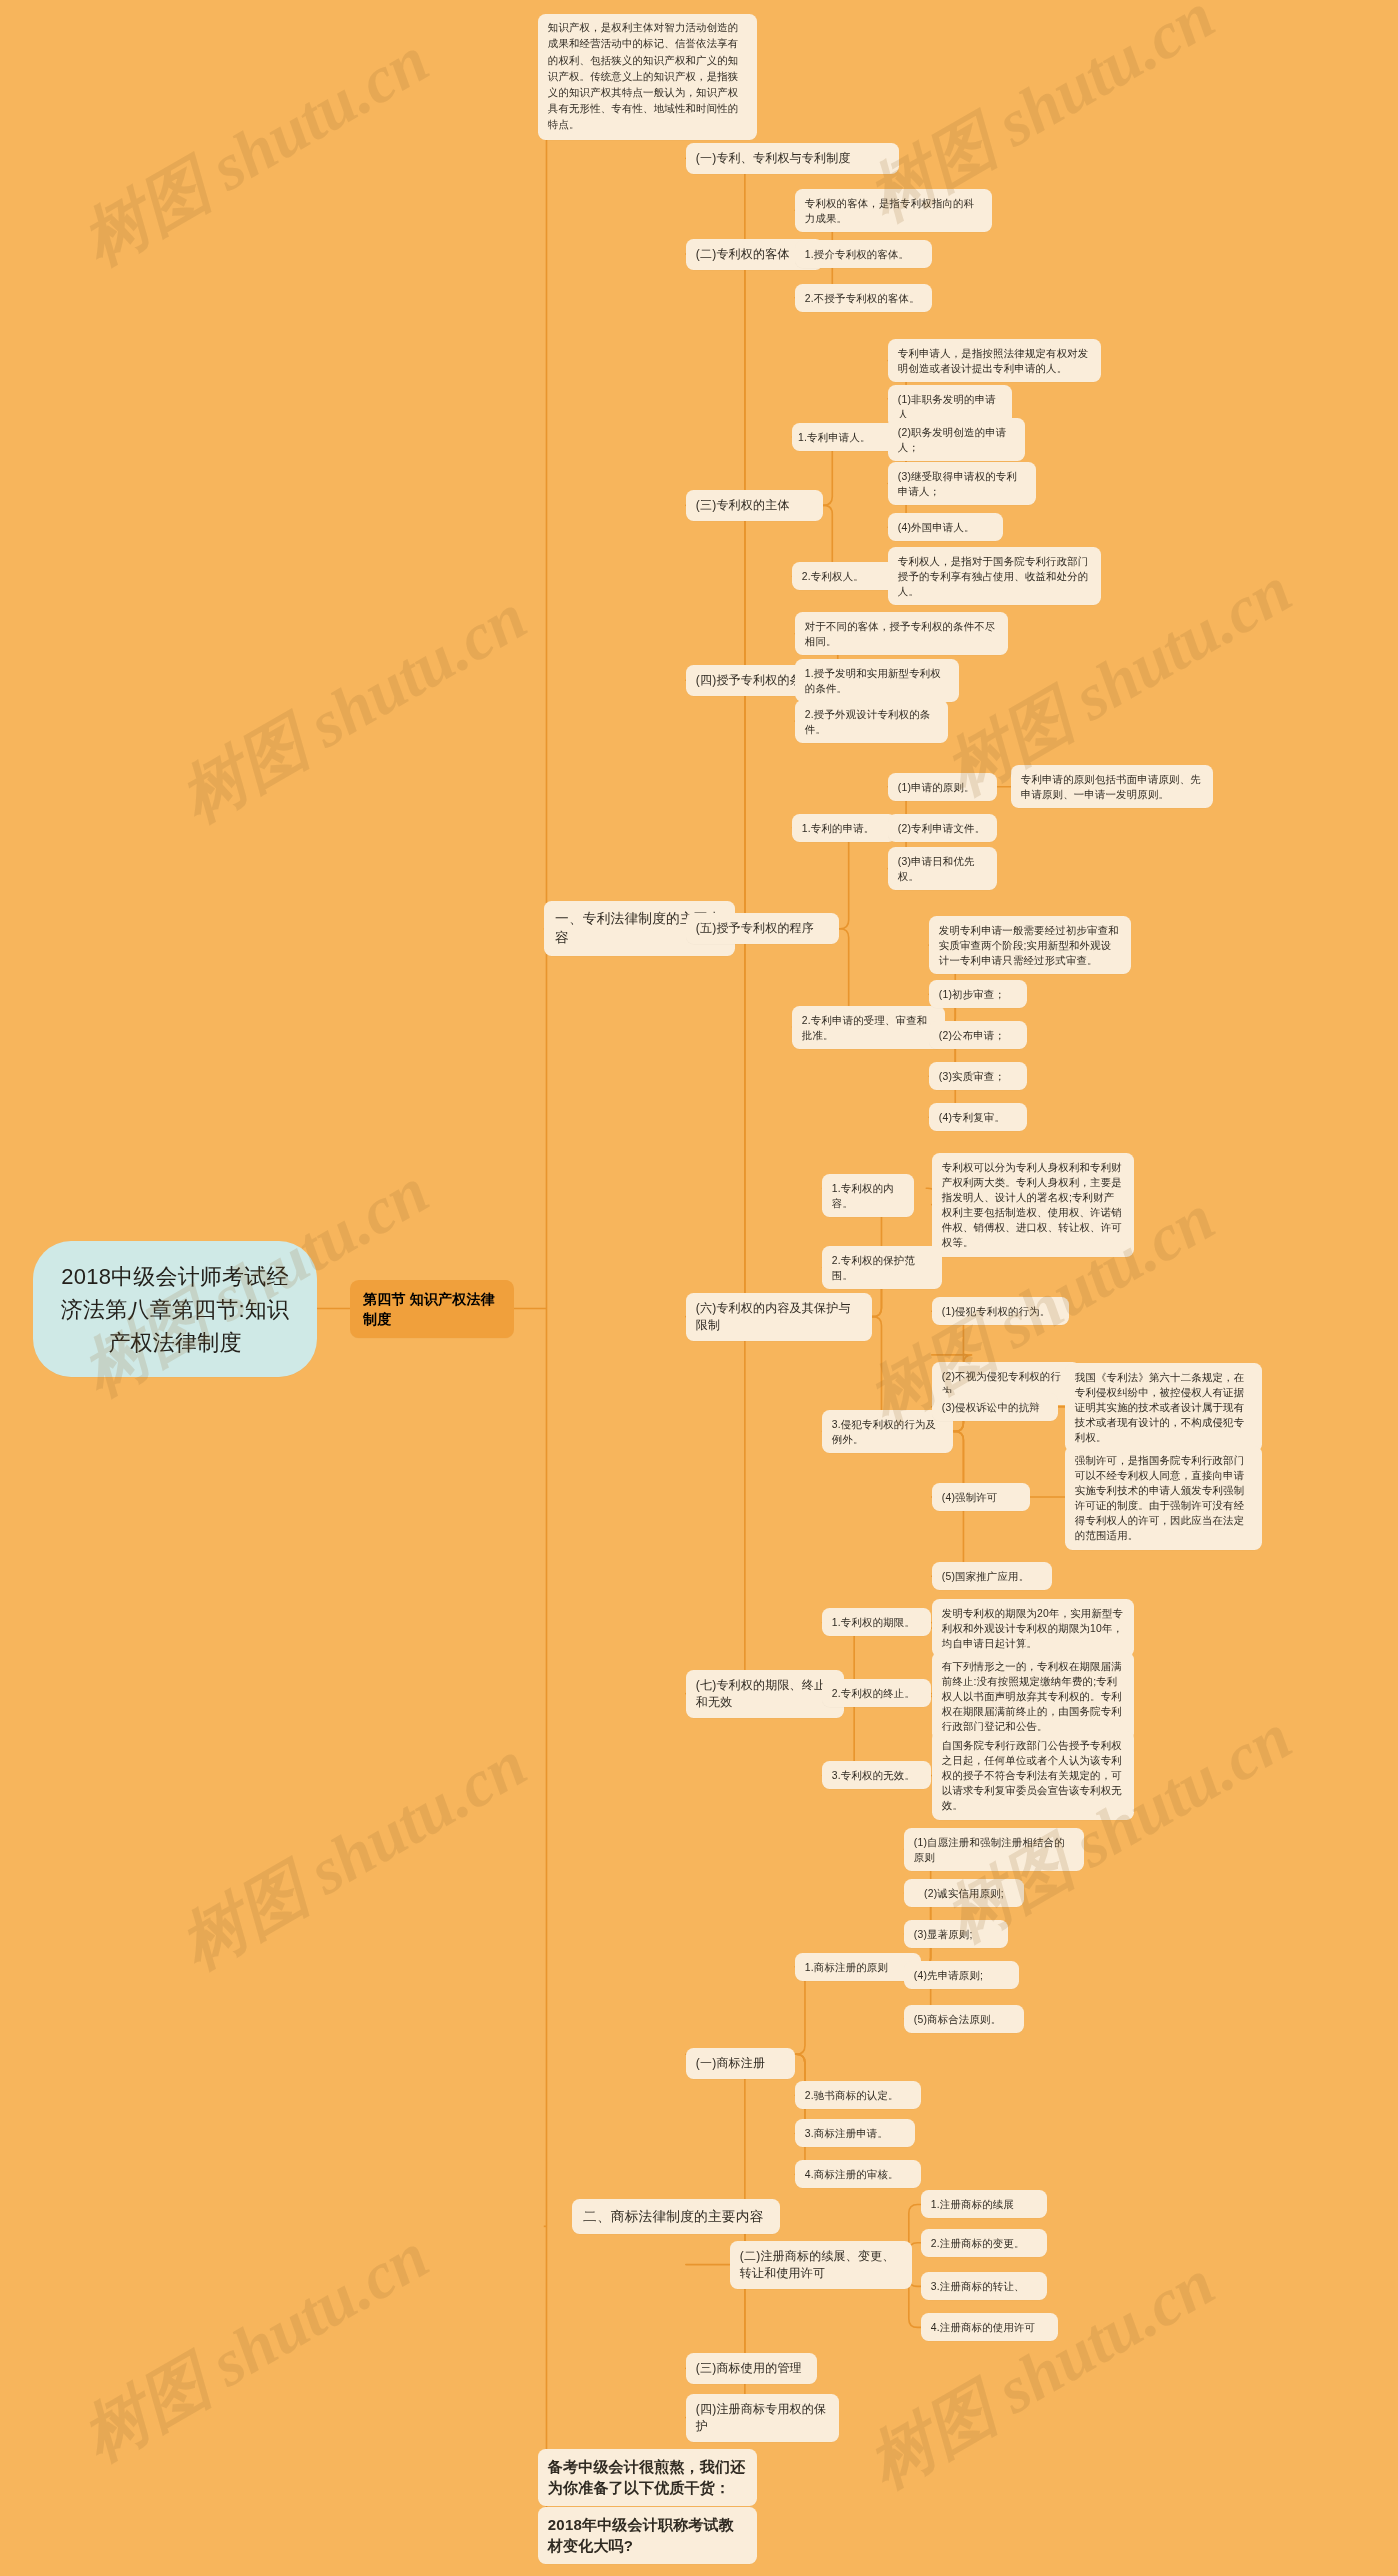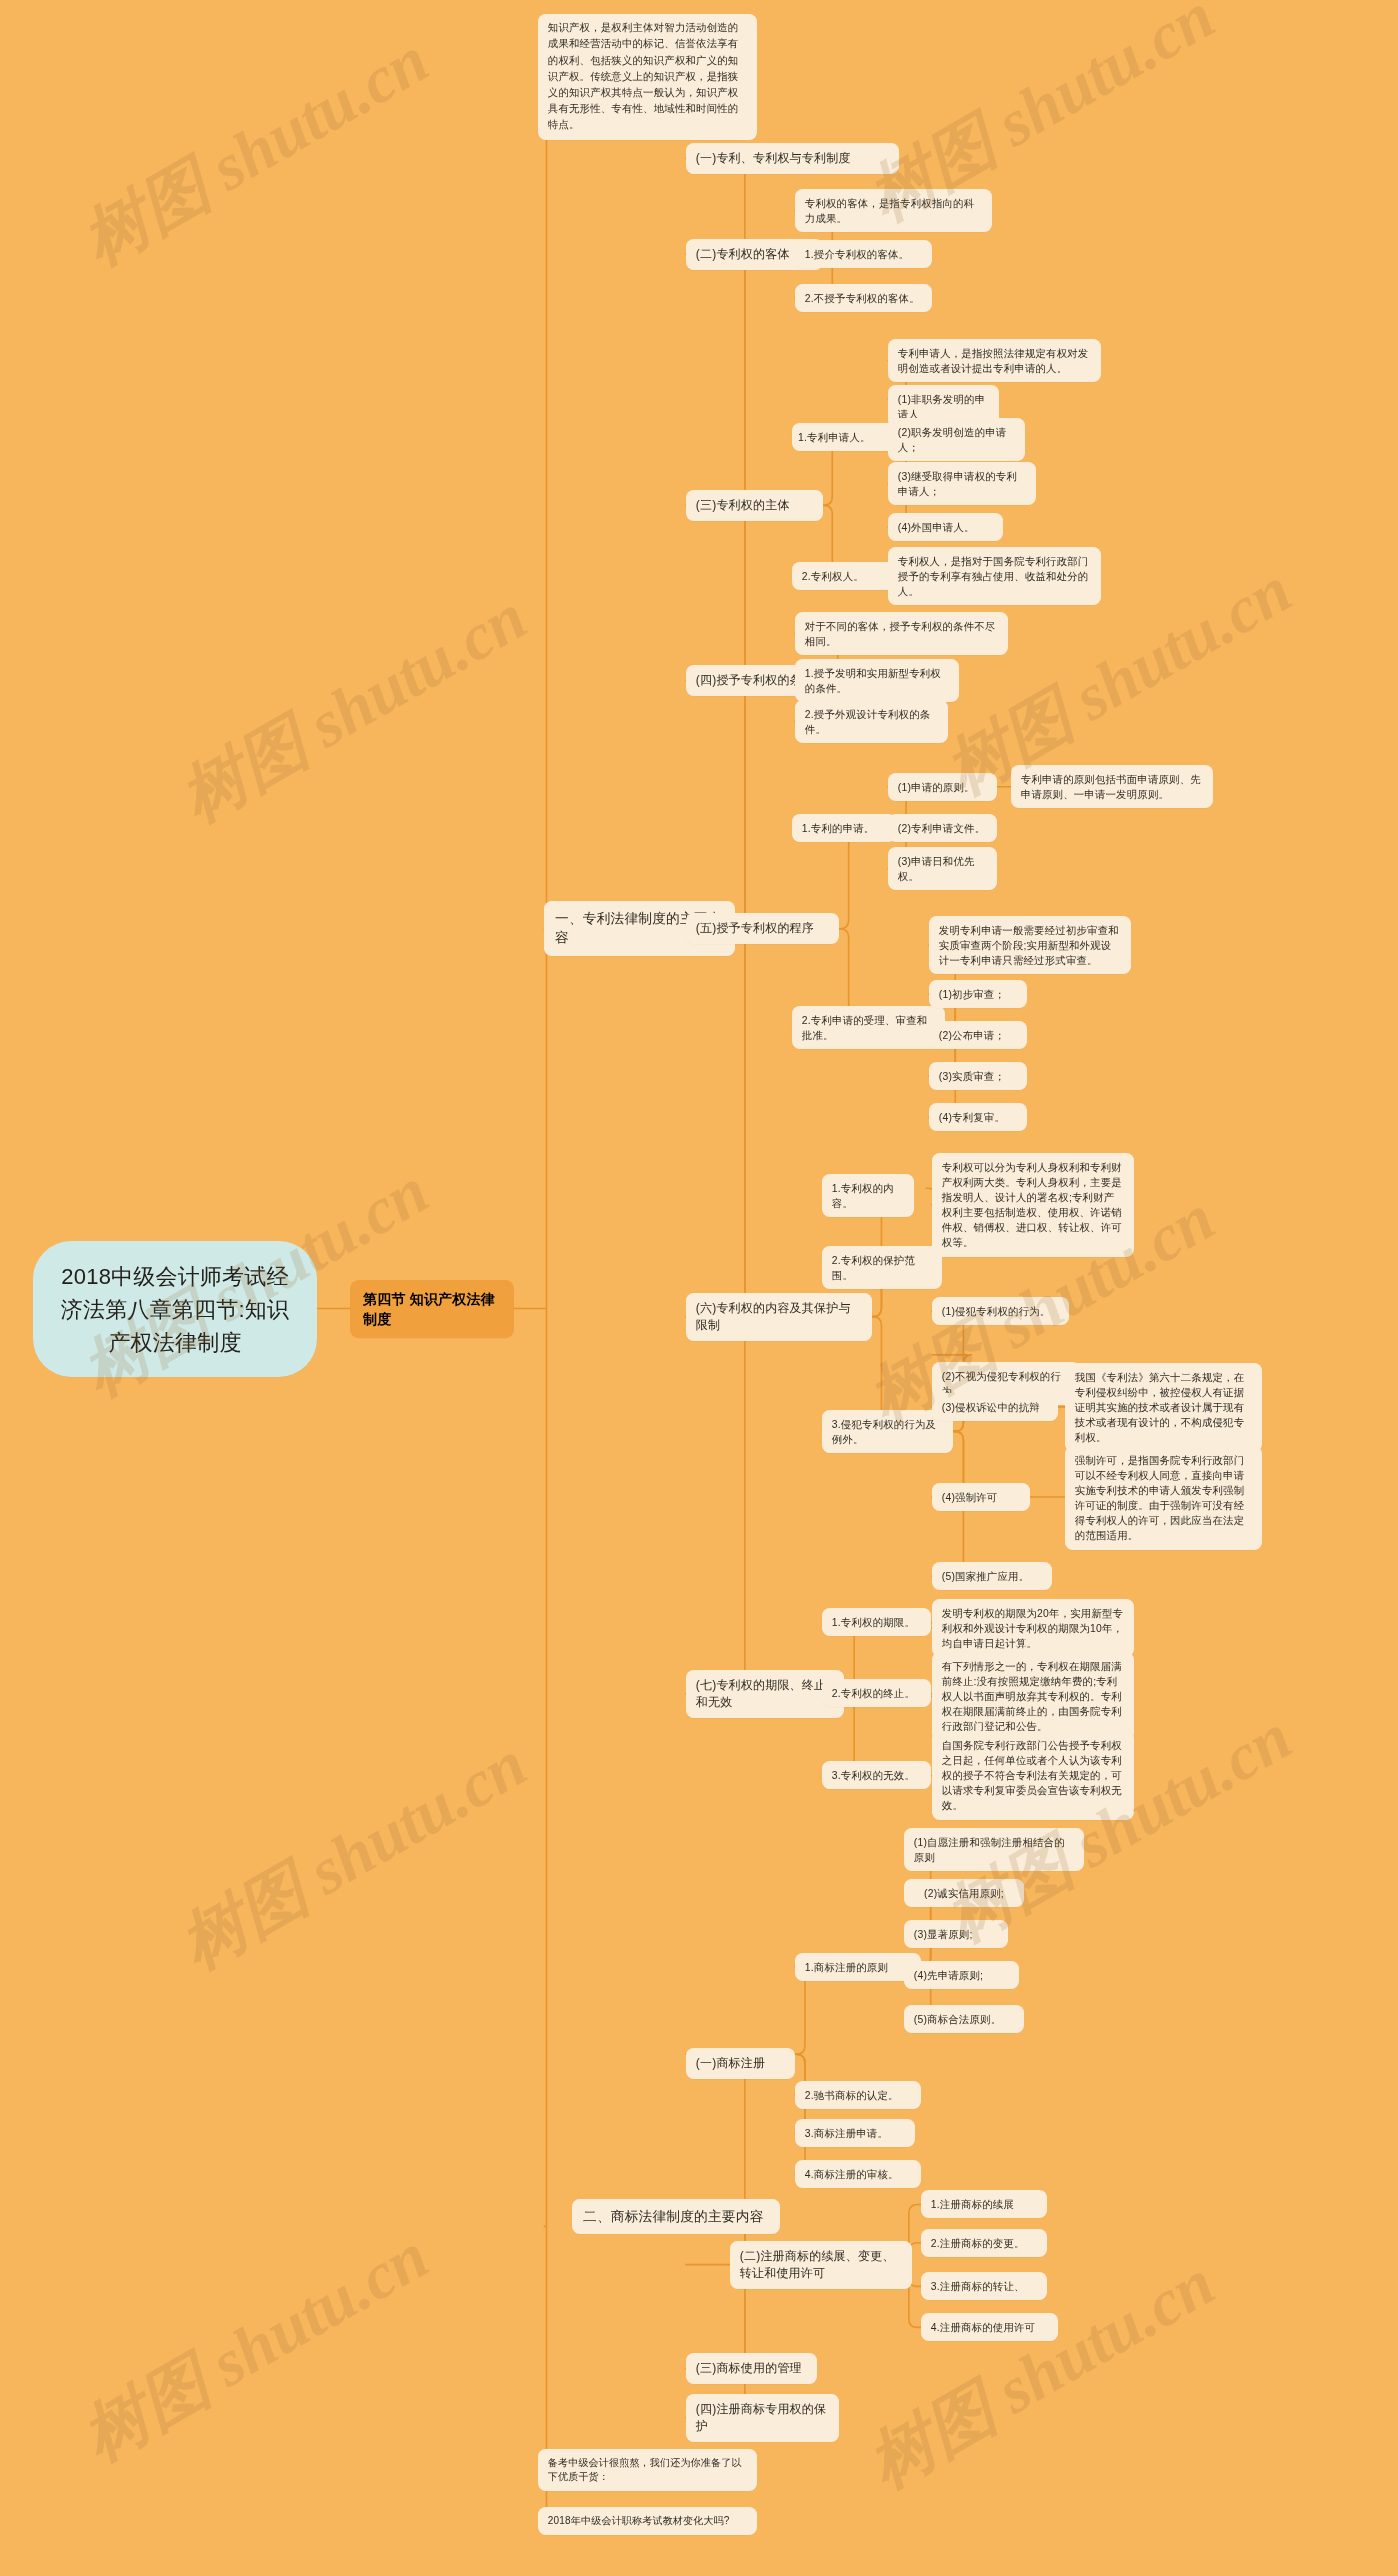--- a/index.html
+++ b/index.html
@@ -40,21 +40,21 @@
     border-radius:8.7px;
     font-size:14px;
     color:#000000;
     padding:8.7px 13px;
     font-weight:600;
   }
   .node.l2 { font-size:13.7px; padding:7.6px 11px; }
   .node.l3 { font-size:12px; }
   .node.desc { font-size:10.4px; line-height:1.55; }
   .node.small { font-size:10.4px; }
-  .node.tail { font-size:10px; }
+  .node.tail { font-size:15px;font-weight:bold; }
 
   
   .wm {
     position:absolute;
     font-family:"Liberation Serif","DejaVu Serif",serif;
     font-style:italic;
     font-weight:700;
     color:rgba(150,105,45,0.17);
     white-space:nowrap;
     transform-origin:left top;
@@ -148,21 +148,21 @@
       <div class="node desc" style="left: 538px; width: 219px; top: 13.7px;">知识产权，是权利主体对智力活动创造的成果和经营活动中的标记、信誉依法享有的权利、包括狭义的知识产权和广义的知识产权。传统意义上的知识产权，是指狭义的知识产权其特点一般认为，知识产权具有无形性、专有性、地域性和时间性的特点。</div>
       <div class="node l2" style="left: 544px; width: 191px; top: 901px;">一、专利法律制度的主要内容</div>
       <div class="node l3" style="left: 686px; width: 213px; top: 143px;">(一)专利、专利权与专利制度</div>
       <div class="node l3" style="left: 686px; width: 137px; top: 239px;">(二)专利权的客体</div>
       <div class="node small" style="left: 795px; width: 197px; top: 189px;">专利权的客体，是指专利权指向的科力成果。</div>
       <div class="node small" style="left: 795px; width: 137px; top: 240px;">1.授介专利权的客体。</div>
       <div class="node small" style="left: 795px; width: 137px; top: 284px;">2.不授予专利权的客体。</div>
       <div class="node l3" style="left: 686px; width: 137px; top: 490px;">(三)专利权的主体</div>
       <div class="node small" style="left: 792px; width: 104px; top: 423px; padding-left: 6px;">1.专利申请人。</div>
       <div class="node small" style="left: 888px; width: 213px; top: 339px;">专利申请人，是指按照法律规定有权对发明创造或者设计提出专利申请的人。</div>
-      <div class="node small" style="left: 888px; width: 111px; top: 385px;">(1)非职务发明的申请人</div>
+      <div class="node small" style="left: 888px; width: 124px; top: 385px;">(1)非职务发明的申请人</div>
       <div class="node small" style="left: 888px; width: 137px; top: 418px;">(2)职务发明创造的申请人；</div>
       <div class="node small" style="left: 888px; width: 148px; top: 462px;">(3)继受取得申请权的专利申请人；</div>
       <div class="node small" style="left: 888px; width: 115px; top: 513px;">(4)外国申请人。</div>
       <div class="node small" style="left: 792px; width: 104px; top: 562px;">2.专利权人。</div>
       <div class="node small" style="left: 888px; width: 213px; top: 547px;">专利权人，是指对于国务院专利行政部门授予的专利享有独占使用、收益和处分的人。</div>
       <div class="node l3" style="left: 686px; width: 142px; top: 665px;">(四)授予专利权的条件</div>
       <div class="node small" style="left: 795px; width: 213px; top: 612px;">对于不同的客体，授予专利权的条件不尽相同。</div>
       <div class="node small" style="left: 795px; width: 164px; top: 659px;">1.授予发明和实用新型专利权的条件。</div>
       <div class="node small" style="left: 795px; width: 153px; top: 700px;">2.授予外观设计专利权的条件。</div>
       <div class="node l3" style="left: 686px; width: 153px; top: 913px;">(五)授予专利权的程序</div>

